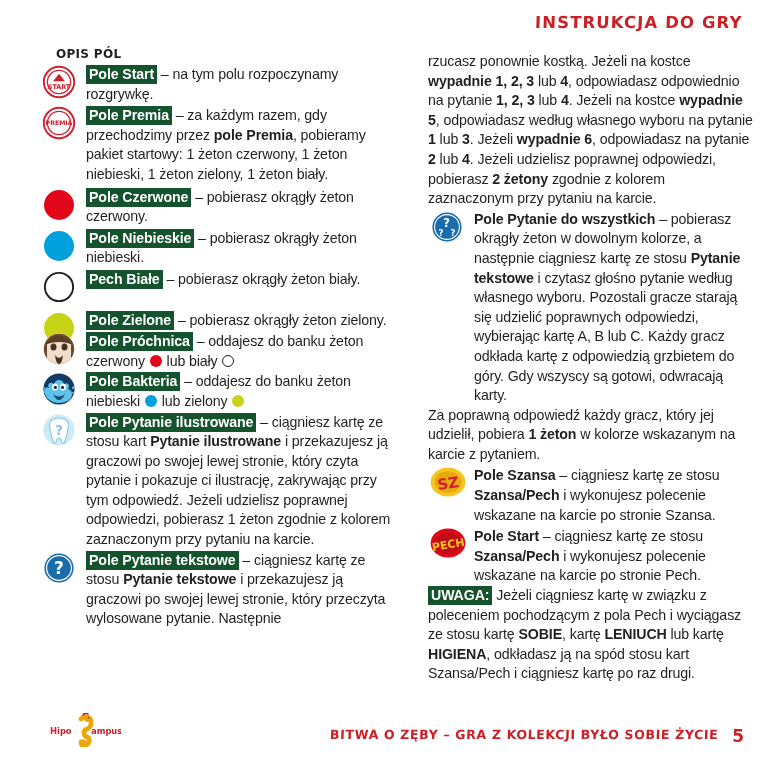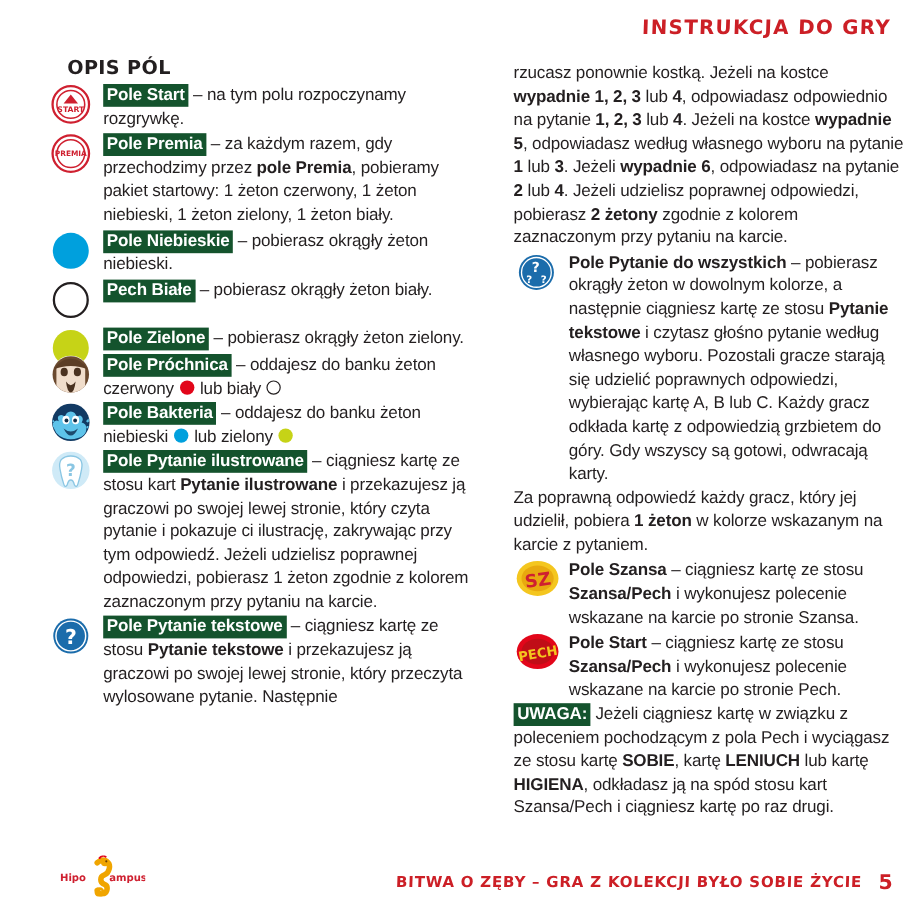--- a/index.html
+++ b/index.html
@@ -26,21 +26,21 @@
   }
 
   
   .col{position:absolute;top:0;}
   .col-left{left:42px;width:355px;top:47px;}
   .col-right{left:428px;width:326px;top:52px;}
 
   .section-title{
     font-family:"DejaVu Sans", sans-serif;
     font-weight:700;
-    font-size:16px;
+    font-size:12px;
     letter-spacing:.3px;
     color:#231f20;
     margin:0 0 4px 14px;
   }
 
   
   .entry{position:relative;margin:0;}
   .entry p{
     margin:0;
     font-size:14.2px;
@@ -140,20 +140,30 @@
             <circle cx="17" cy="17" r="15.2" fill="#fff" stroke="#cf2030" stroke-width="1.9"></circle>
             <circle cx="17" cy="17" r="11.6" fill="#fff" stroke="#cf2030" stroke-width="1.3"></circle>
             <text x="17" y="19.4" font-family="DejaVu Sans, sans-serif" font-size="6.2" font-weight="700" fill="#cf2030" text-anchor="middle">PREMIA</text>
           </svg>
       </span>
       <p class="indent-1">
         <span class="hl">Pole Premia</span><span> – </span><span>za każdym razem, gdy przechodzimy przez </span><span class="b">pole Premia</span><span>, pobieramy pakiet startowy: 1 żeton czerwony, 1 żeton niebieski,  1 żeton zielony, 1 żeton biały.</span>
       </p>
     </div>
 
+    <div class="entry" style="margin-top:3px;">
+      <span class="ico">
+        <svg viewBox="0 0 34 34">
+            <circle cx="17" cy="17" r="15" fill="#e2061a"></circle>
+          </svg>
+      </span>
+      <p class="indent-1">
+        <span class="hl">Pole Czerwone</span><span> – </span><span>pobierasz okrągły żeton czerwony.</span>
+      </p>
+    </div>
 
     <div class="entry" style="margin-top:2px;">
       <span class="ico">
         <svg viewBox="0 0 34 34">
             <circle cx="17" cy="17" r="15" fill="#00a0dd"></circle>
           </svg>
       </span>
       <p class="indent-1">
         <span class="hl">Pole Niebieskie</span><span> – </span><span>pobierasz okrągły żeton niebieski.</span>
       </p>

